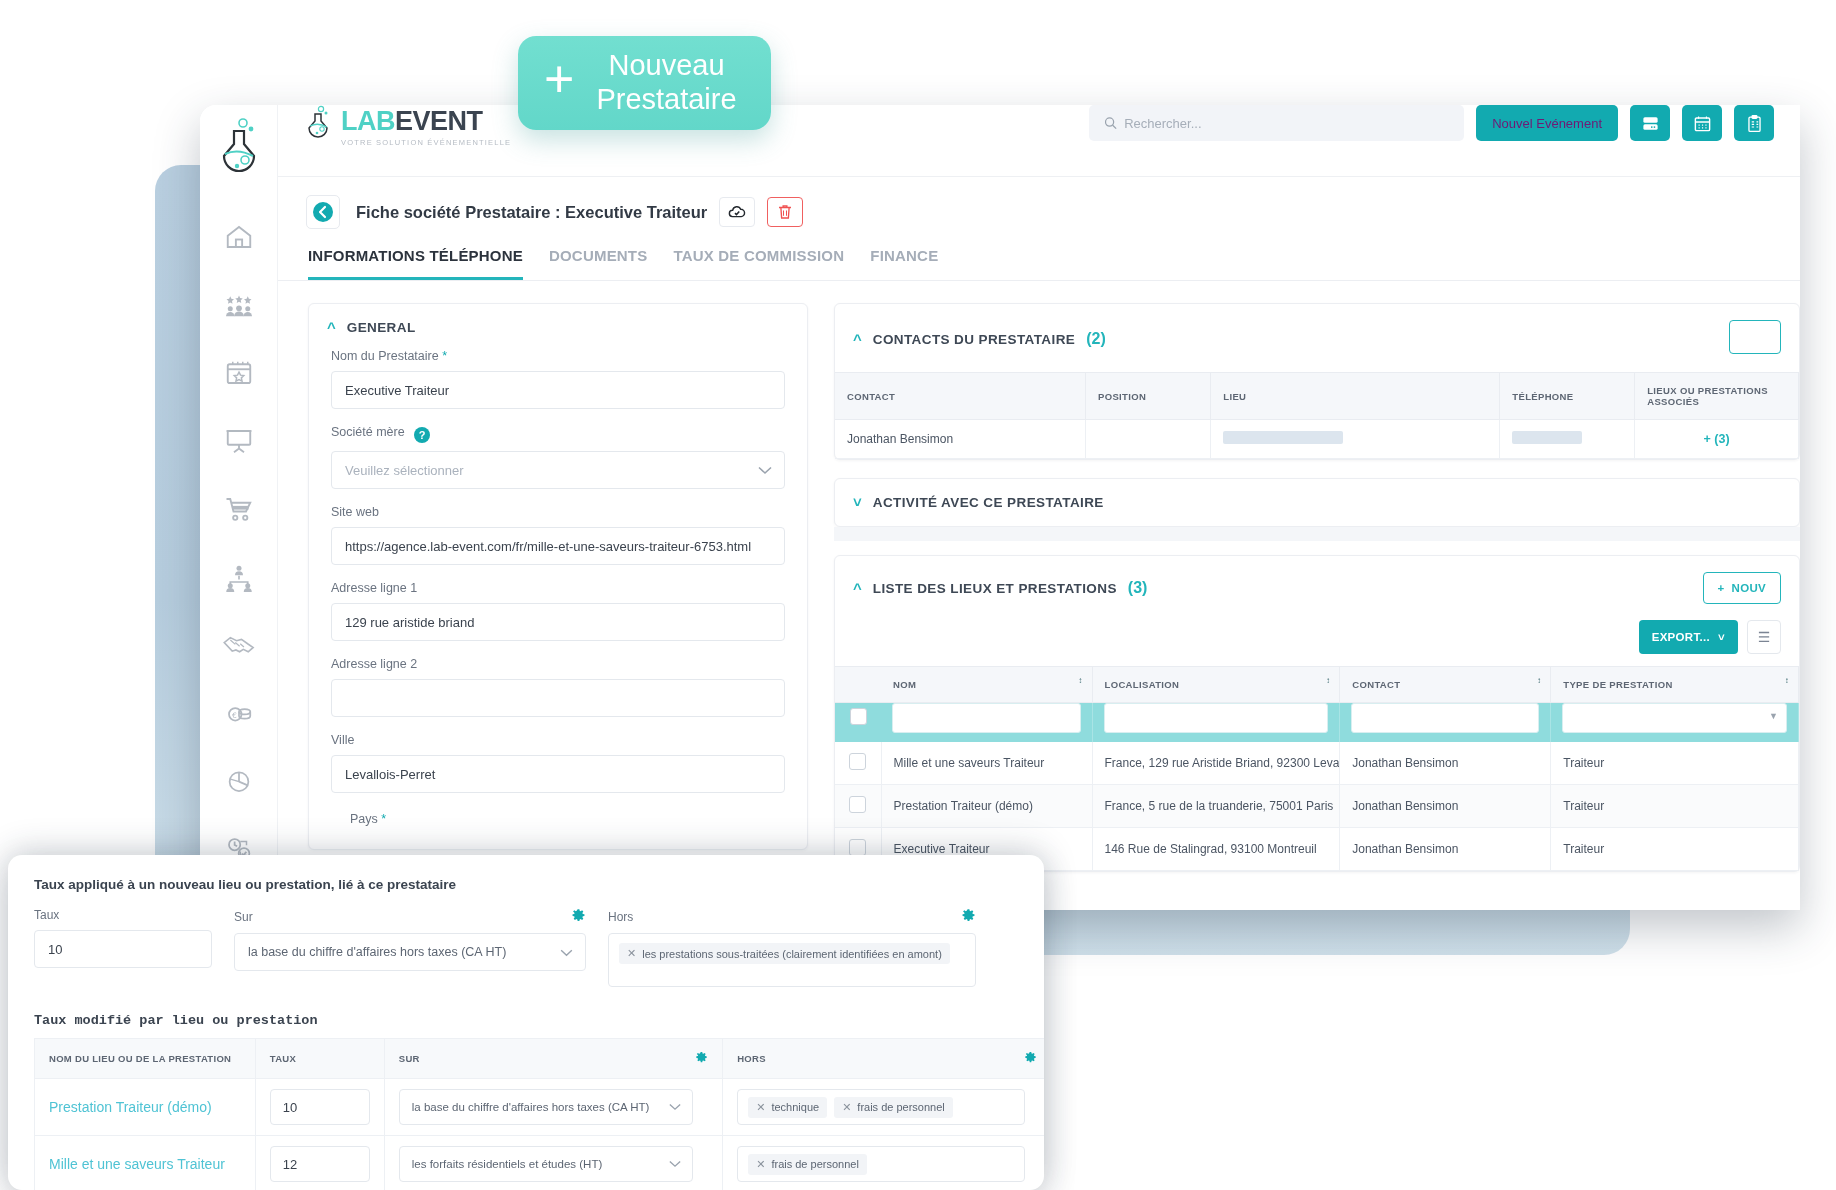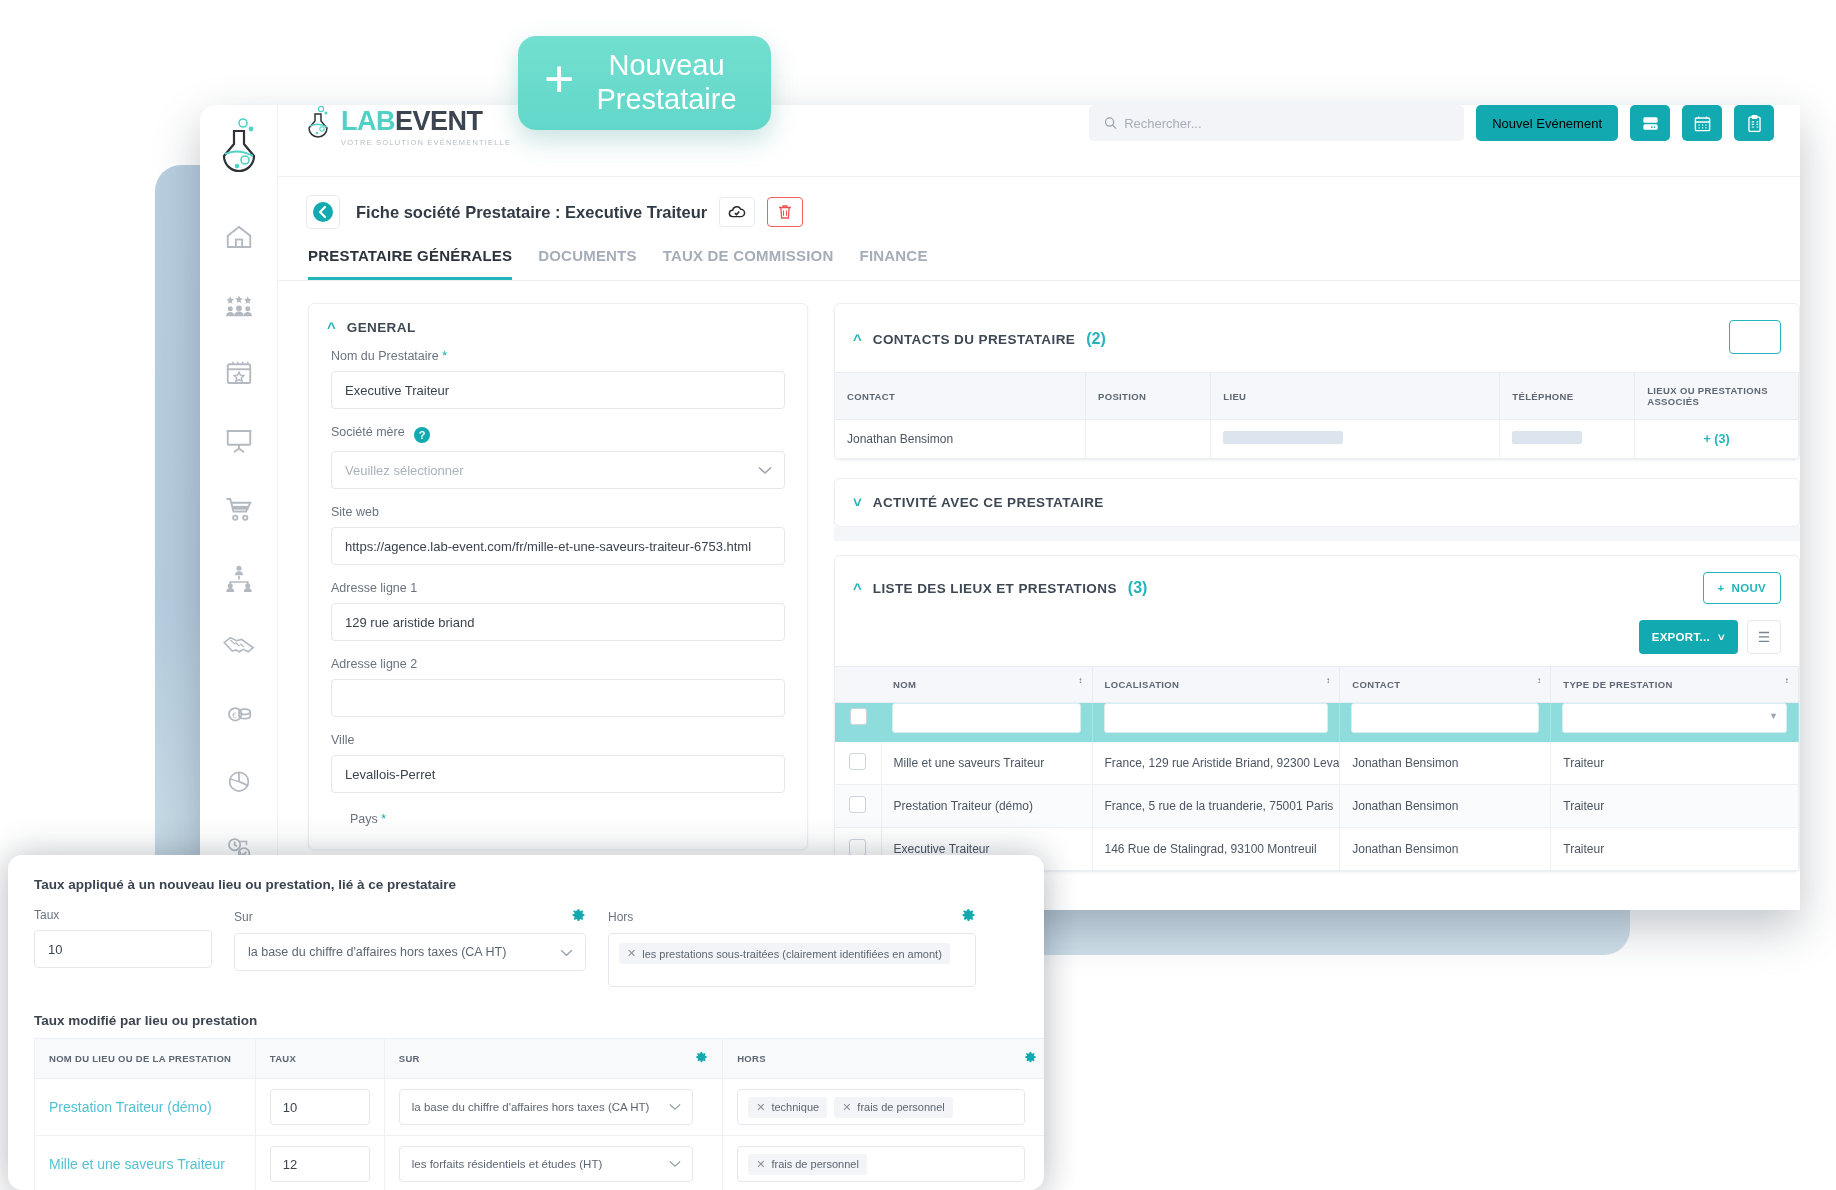--- a/index.html
+++ b/index.html
@@ -65,21 +65,21 @@
   .searchbox {
     width: 375px; height: 36px; background:#f2f4f8; border-radius: 5px;
     display:flex; align-items:center; padding: 0 14px; gap: 6px;
   }
   .searchbox input {
     border:0; outline:0; background:transparent; width:100%;
     font-family:"Liberation Sans", sans-serif; font-size: 13px; color:#5b6470;
   }
   .searchbox input::placeholder { color:#a6aeb9; }
   .btn-teal {
-    background:#12aab0; color:#000000; border:0; border-radius:5px;
+    background:#12aab0; color:#701a75; border:0; border-radius:5px;
     height: 36px; padding: 0 16px; font-size: 13px; cursor:pointer;
     font-family:"Liberation Sans", sans-serif;
   }
   .icon-btn-teal {
     width: 40px; height: 36px; background:#12aab0; border-radius:5px;
     display:flex; align-items:center; justify-content:center; cursor:pointer;
   }
 
   
   .page-head {
@@ -256,21 +256,21 @@
     min-height: 54px; border:1px solid #e4e8ed; border-radius:4px; background:#fff;
     padding: 9px 10px; display:flex; flex-wrap:wrap; gap:7px; align-content:flex-start;
   }
   .tag {
     background:#f2f4f7; border-radius:3px; padding: 4px 8px;
     font-size: 11px; color:#5d6673; display:inline-flex; align-items:center; gap:6px;
   }
   .tag .x { color:#8a929c; font-size:11px; cursor:pointer; }
   .gear { color:#12aab0; font-size: 15px; line-height:1; cursor:pointer; }
 
-  .ov-title2 { font-size: 13.5px; font-weight:700; color:#3b4450; margin: 26px 0 10px 0; }
+  .ov-title2 { font-size: 13.5px; font-weight:700; color:#3b4450; margin: 26px 0 10px 0; font-family: Liberation Mono, monospace; }
   .ov-tbl { width: 1120px; border:1px solid #edf0f4; border-radius:3px; }
   .ov-tbl thead th {
     background:#f7f9fb; font-size: 9.5px; font-weight:700; color:#5d6673;
     letter-spacing:.3px; text-align:left; padding: 12px 14px;
     border-bottom:1px solid #edf0f4; border-right:1px solid #edf0f4;
   }
   .ov-tbl tbody td {
     padding: 10px 14px; border-bottom:1px solid #edf0f4; border-right:1px solid #edf0f4;
     vertical-align: middle;
   }
@@ -477,21 +477,21 @@
           <svg width="18" height="18" viewBox="0 0 24 24" fill="none" stroke="#f05252" stroke-width="1.8">
             <path d="M4 6h16"></path>
               <path d="M9.5 6V4h5v2"></path>
             <path d="M6.5 6l1 14h9l1-14"></path>
             <path d="M10 10v7M14 10v7" stroke-width="1.4"></path>
           </svg>
         </div>
       </div>
 
       <div class="tabs">
-        <div class="tab active">PRESTATAIRE GÉNÉRALES</div>
+        <div class="tab active">INFORMATIONS TÉLÉPHONE</div>
         <div class="tab">DOCUMENTS</div>
         <div class="tab">TAUX DE COMMISSION</div>
         <div class="tab">FINANCE</div>
       </div>
 
       <div class="body-split">
 
         <div class="col-left">
           <div class="card">
             <div class="card-head">

